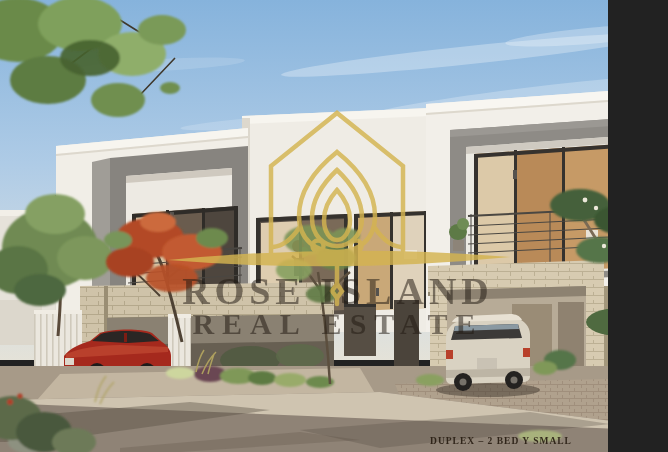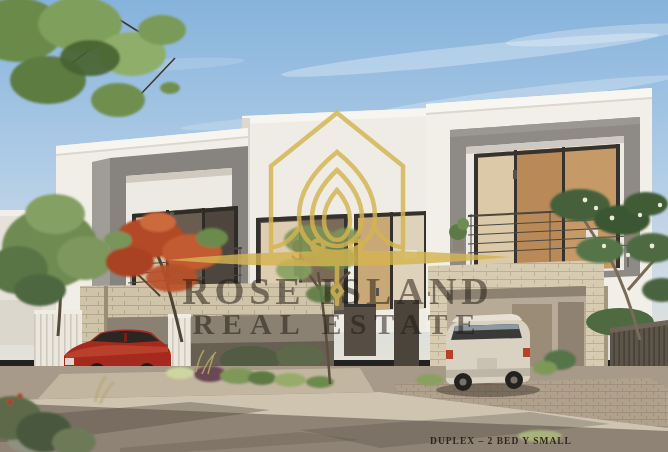--- a/index.html
+++ b/index.html
@@ -1,17 +1,17 @@
 <!DOCTYPE html>
 <html><head>
 <meta charset="utf-8">
 <style>
   html,body{margin:0;padding:0;background:#222;}
   .stage{
-    position:relative;width:668px;height:452px;overflow:hidden;
+    position:relative;width:608px;height:452px;overflow:hidden;
     font-family:"Liberation Serif", serif;
   }
   .stage svg{position:absolute;left:0;top:0;display:block;}
   .wm-text{
     position:absolute;left:338px;transform:translateX(-50%);
     white-space:nowrap;color:rgba(32,25,18,0.52);
     font-family:"Liberation Serif", serif;line-height:1;
   }
   .wm-line1{top:272px;font-size:38px;letter-spacing:5px;font-weight:600;}
   .wm-line2{top:309px;font-size:30px;letter-spacing:8px;font-weight:600;}

